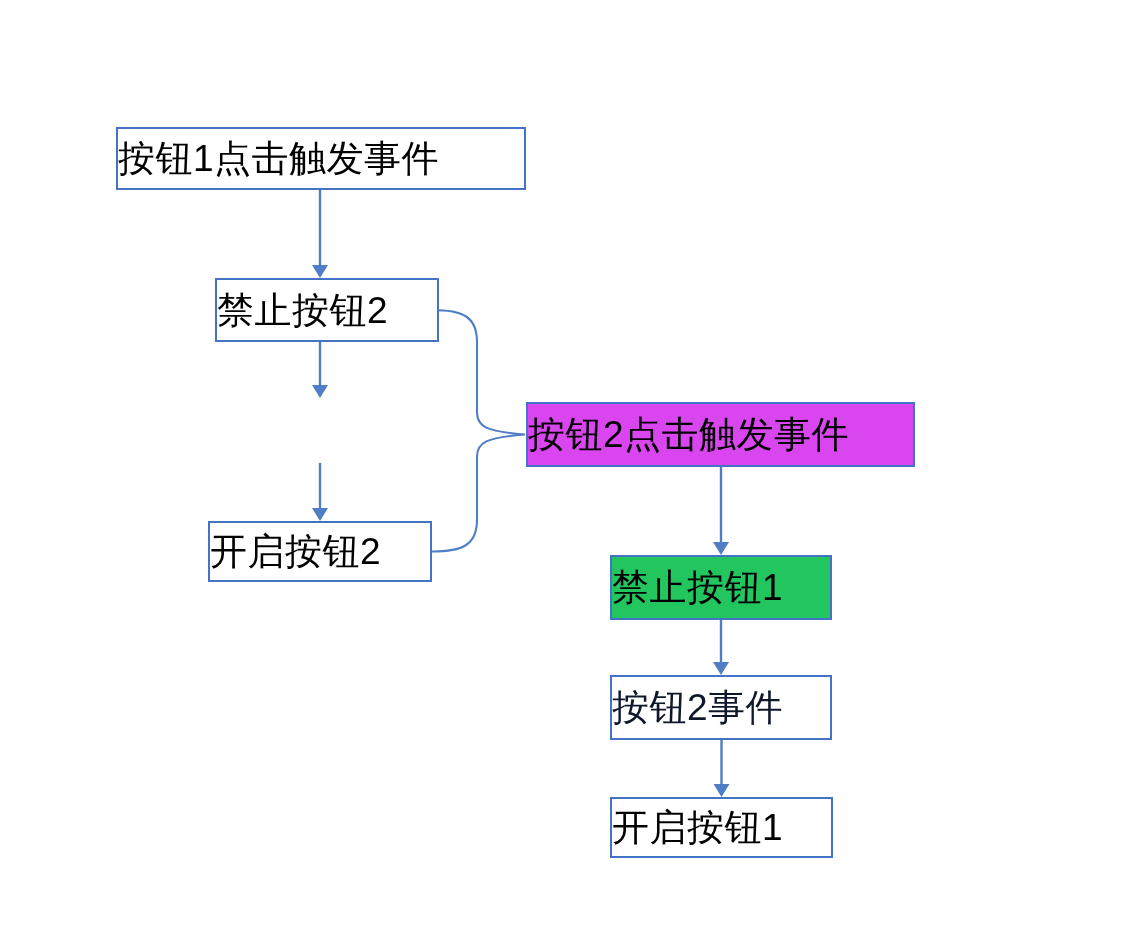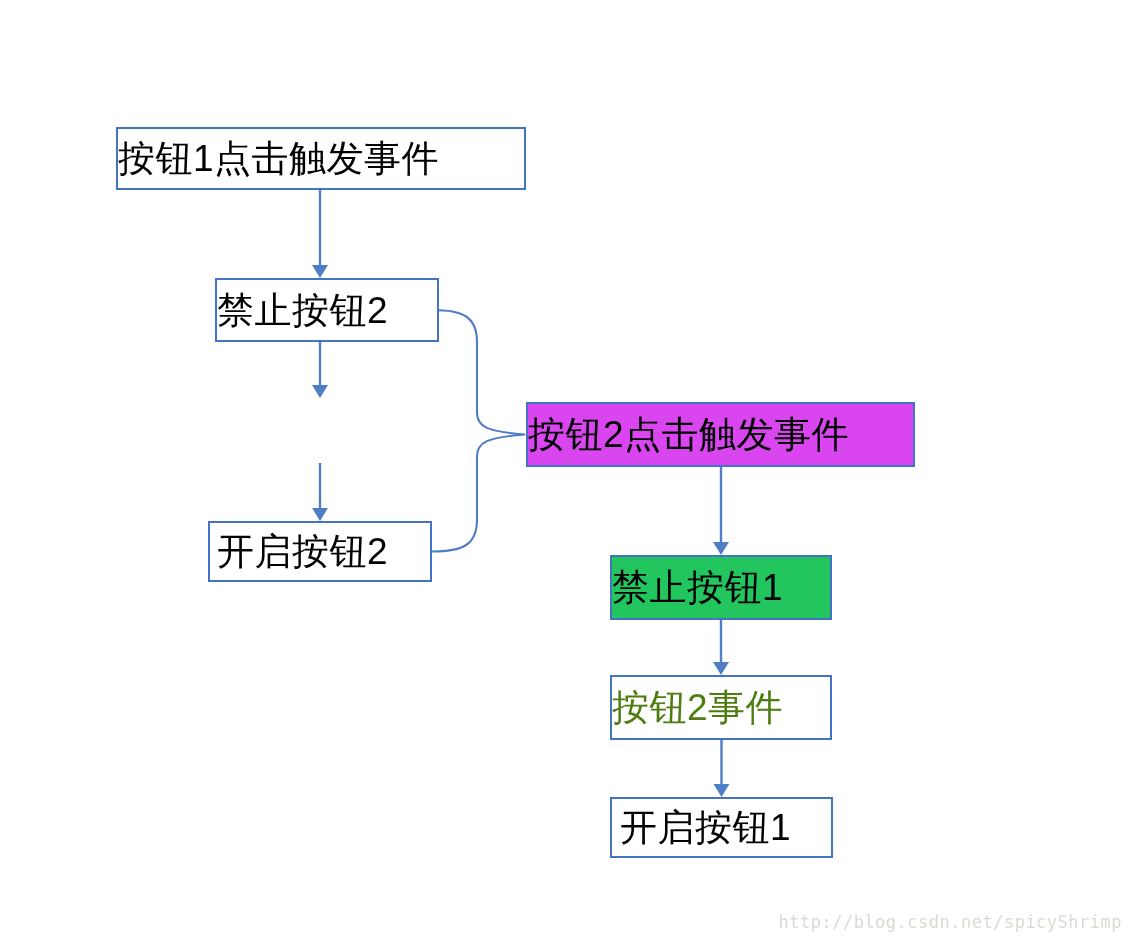--- a/index.html
+++ b/index.html
@@ -60,35 +60,34 @@
       <polygon points="312,508 328,508 320,521" fill="#4F7DC6"></polygon>
       <path d="M 432 310 C 462 310 477 316 477 342 L 477 412.5 C 477 426.5 486 431.5 525 434.5 C 486 437.5 477 442.5 477 456.5 L 477 519.5 C 477 545.5 462 551.5 432 551.5" fill="none" stroke="#4F7DC6" stroke-width="2.1"></path>
       <line x1="721" y1="467" x2="721" y2="544" stroke="#4F7DC6" stroke-width="2.4"></line>
       <polygon points="713,542 729,542 721,555" fill="#4F7DC6"></polygon>
       <line x1="721" y1="620" x2="721" y2="664" stroke="#4F7DC6" stroke-width="2.4"></line>
       <polygon points="713,662 729,662 721,675" fill="#4F7DC6"></polygon>
       <line x1="721.5" y1="740" x2="721.5" y2="786" stroke="#4F7DC6" stroke-width="2.4"></line>
       <polygon points="713.5,784 729.5,784 721.5,797" fill="#4F7DC6"></polygon>
     </svg>
 
-  <div class="watermark" style="color: rgb(220, 217, 208);">http://blog.csdn.net/spicyShrimp</div>
 <div class="node" style="left: 116px; top: 127px; width: 410px; height: 63px; border-color: rgb(68, 114, 196); background: rgb(255, 255, 255); color: rgb(0, 0, 0);">
       <span>按钮1点击触发事件</span>
     </div>
     <div class="node" style="left: 208px; top: 278px; width: 224px; height: 64px; border-color: rgb(68, 114, 196); background: rgb(255, 255, 255); color: rgb(0, 0, 0); margin-left: 7px;">
       <span>禁止按钮2</span>
     </div>
-    <div class="node" style="left: 208px; top: 521px; width: 224px; height: 61px; border-color: rgb(68, 114, 196); background: rgb(255, 255, 255); color: rgb(0, 0, 0); padding-left: 7px;">
+    <div class="node" style="left: 208px; top: 521px; width: 224px; height: 61px; border-color: rgb(68, 114, 196); background: rgb(255, 255, 255); color: rgb(0, 0, 0);">
       <span>开启按钮2</span>
     </div>
     <div class="node" style="left: 526px; top: 402px; width: 389px; height: 65px; border-color: rgb(68, 114, 196); background: #d946ef; color: rgb(0, 0, 0);">
       <span>按钮2点击触发事件</span>
     </div>
     <div class="node" style="left: 610px; top: 555px; width: 222px; height: 65px; border-color: rgb(68, 114, 196); background: #22c55e; color: rgb(0, 0, 0);">
       <span>禁止按钮1</span>
     </div>
-    <div class="node" style="left: 610px; top: 675px; width: 222px; height: 65px; border-color: rgb(68, 114, 196); background: rgb(255, 255, 255); color: #4d7c0f;">
+    <div class="node" style="left: 610px; top: 675px; width: 222px; height: 65px; border-color: rgb(68, 114, 196); background: rgb(255, 255, 255); color: #0f172a;">
       <span>按钮2事件</span>
     </div>
-    <div class="node" style="left: 610px; top: 797px; width: 223px; height: 61px; border-color: rgb(68, 114, 196); background: rgb(255, 255, 255); color: rgb(0, 0, 0); padding-left: 8px;">
+    <div class="node" style="left: 610px; top: 797px; width: 223px; height: 61px; border-color: rgb(68, 114, 196); background: rgb(255, 255, 255); color: rgb(0, 0, 0);">
       <span>开启按钮1</span>
     </div>
   </div>
 
 </body></html>

